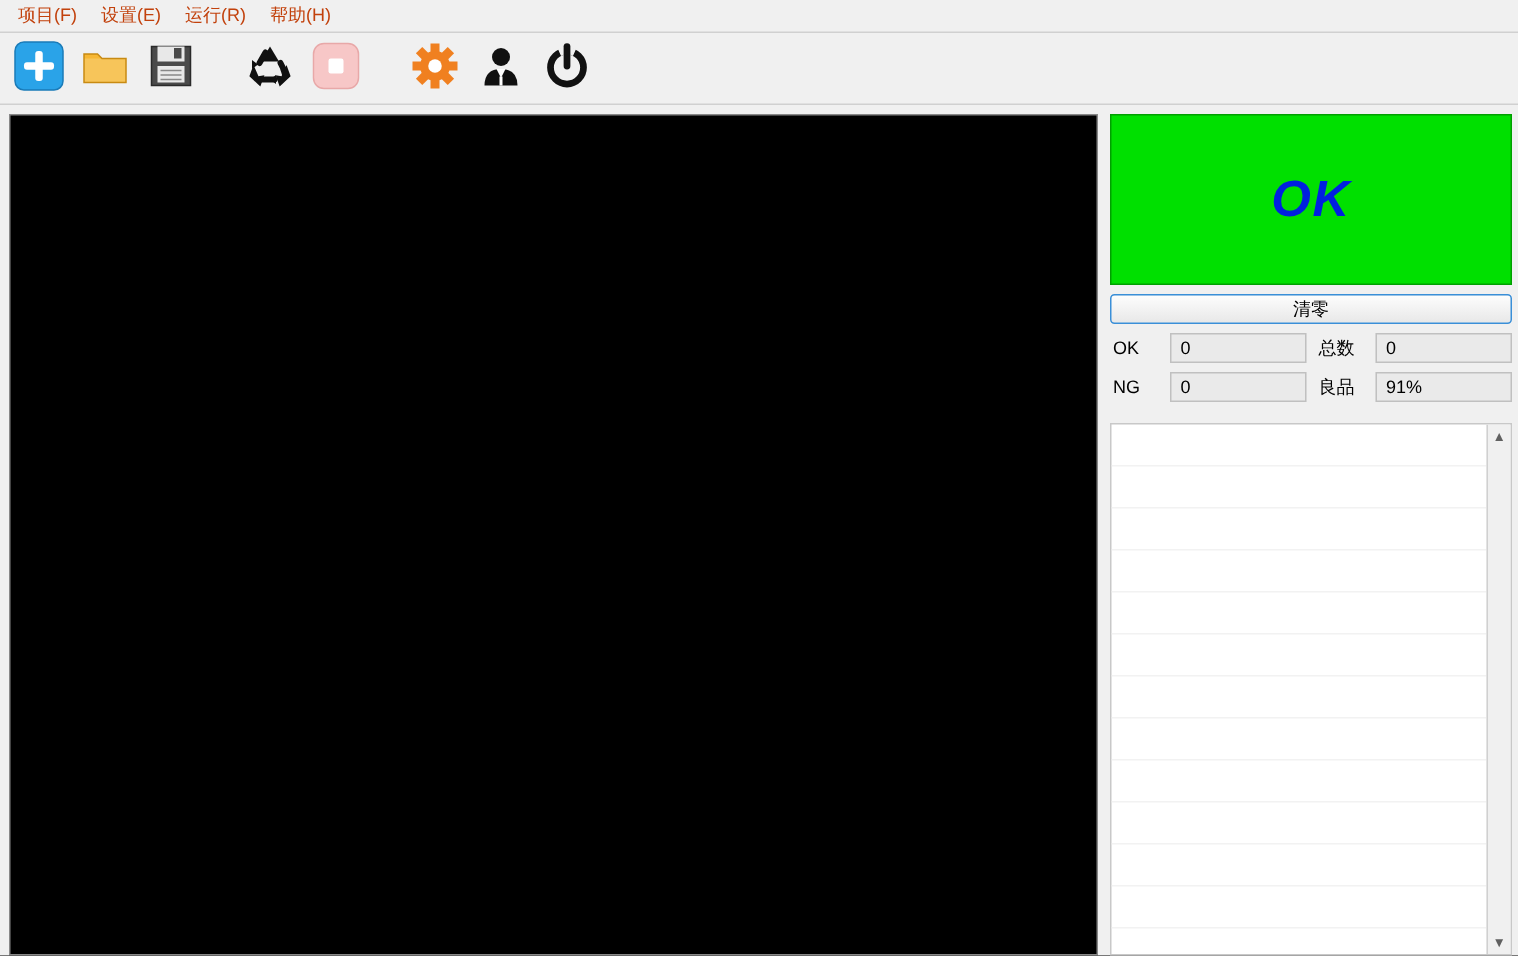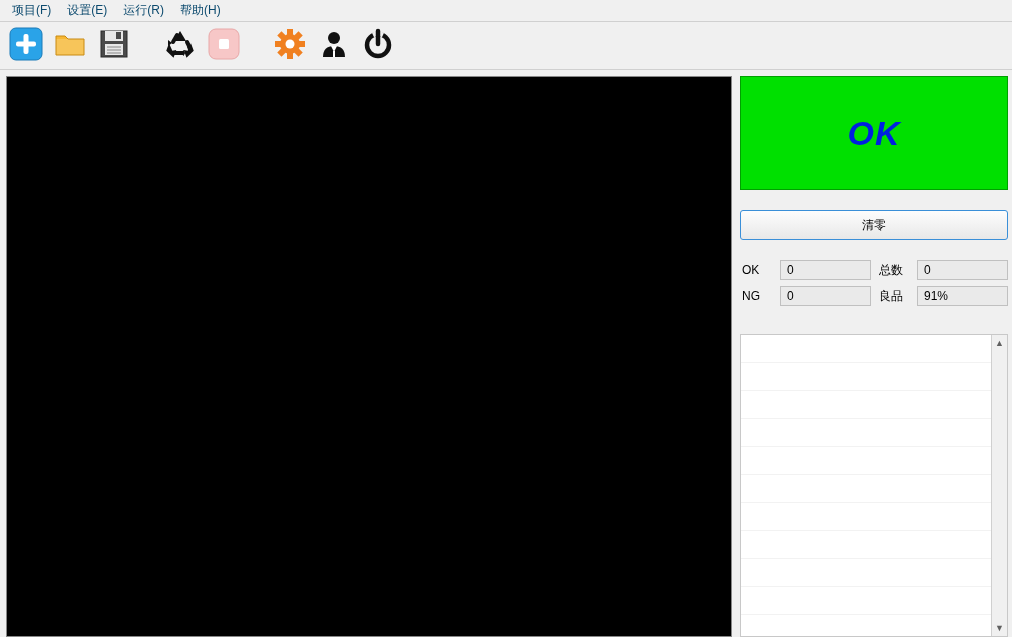--- a/index.html
+++ b/index.html
@@ -17,21 +17,21 @@
       height: 22px;
       background: #f0f0f0;
       border-bottom: 1px solid #d0d0d0;
       display: flex;
       align-items: center;
       padding: 0 4px;
     }
     .menubar-item {
       padding: 2px 8px;
       cursor: default;
-      color: #0c4a6e;
+      color: #c2410c;
     }
 
     .toolbar {
       height: 48px;
       background: #f0f0f0;
       border-bottom: 1px solid #d0d0d0;
       display: flex;
       align-items: center;
       padding: 0 6px;
       gap: 4px;
@@ -56,39 +56,39 @@
     }
     .viewer {
       flex: 1;
       background: #000;
       border: 1px solid #888;
     }
     .sidepanel {
       width: 268px;
       display: flex;
       flex-direction: column;
-      gap: 20px;
+      gap: 6px;
     }
     .status-box {
       height: 114px;
       background: #00e000;
       border: 1px solid #00a000;
       display: flex;
       align-items: center;
       justify-content: center;
     }
     .status-text {
       font-size: 34px;
       font-weight: bold;
       font-style: italic;
       color: #0020e0;
       letter-spacing: 1px;
     }
     .clear-btn {
-      height: 30px;
+      height: 20px;
       background: linear-gradient(#fdfdfd, #e8e8e8);
       border: 1px solid #3a8fd8;
       border-radius: 3px;
       display: flex;
       align-items: center;
       justify-content: center;
       cursor: pointer;
       font-size: 12px;
       color: #000;
     }

